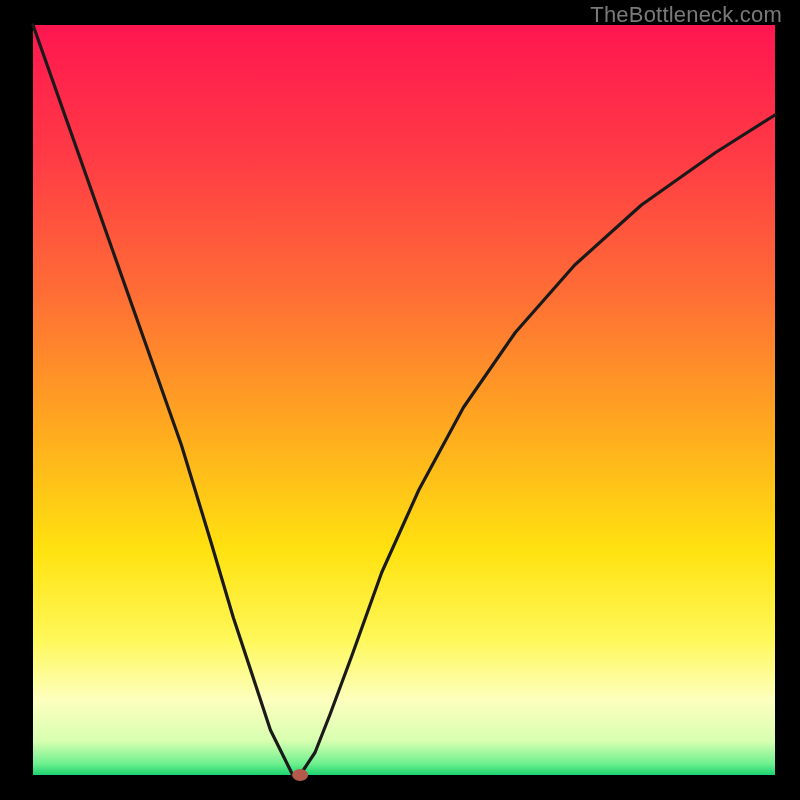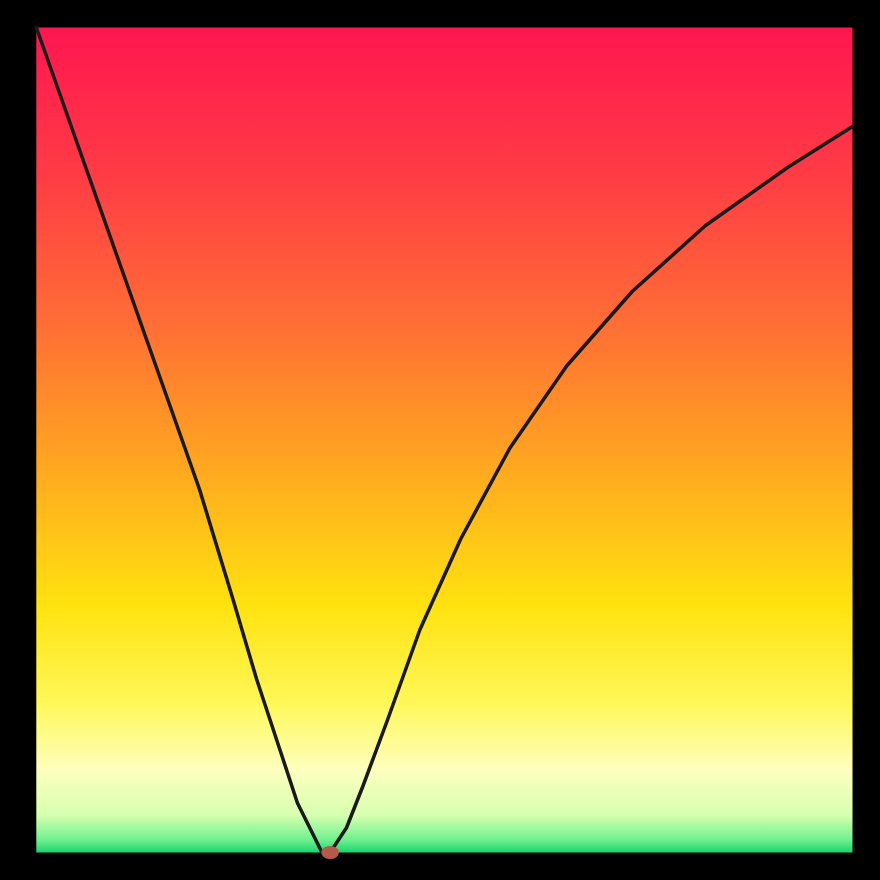--- a/index.html
+++ b/index.html
@@ -28,20 +28,21 @@
     z-index: 5;
   }
   svg {
     display: block;
   }
 </style>
 </head>
 <body>
 
 <div class="frame">
+  <div class="watermark">TheBottleneck.com</div>
 
   <svg id="chart-svg" width="800" height="800" viewBox="0 0 800 800">
     <defs>
       <linearGradient id="bg-grad" x1="0" y1="0" x2="0" y2="1">
           <stop offset="0%" stop-color="#ff1650"></stop>
           <stop offset="18%" stop-color="#ff3c45"></stop>
           <stop offset="36%" stop-color="#ff6e35"></stop>
           <stop offset="54%" stop-color="#ffaa1f"></stop>
           <stop offset="70%" stop-color="#ffe20f"></stop>
           <stop offset="82%" stop-color="#fff85a"></stop>

